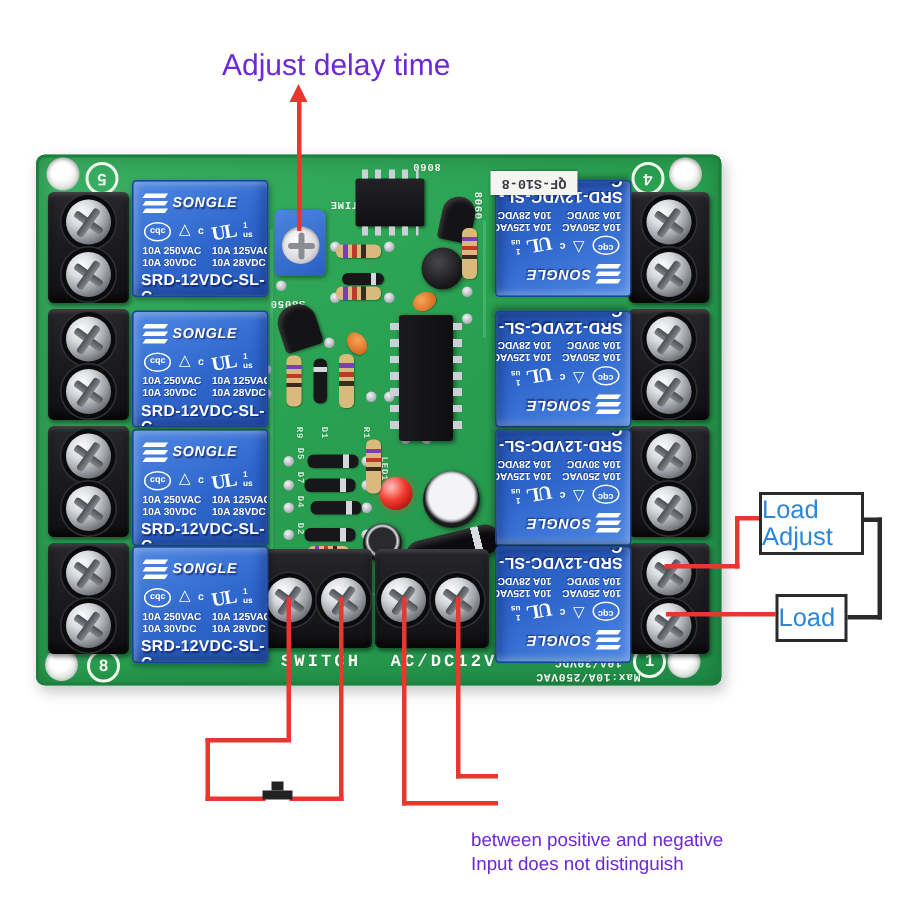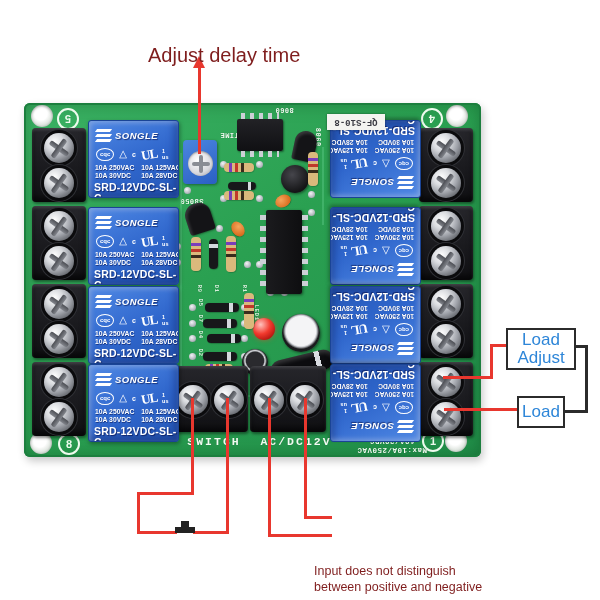--- a/index.html
+++ b/index.html
@@ -85,24 +85,24 @@
             border-radius:10px;box-shadow:inset 0 3px 4px rgba(255,255,255,.18),1px 2px 3px rgba(0,0,0,.5);}
   .ocap{border-radius:50%;background:radial-gradient(circle at 40% 35%,#f5a65b,#d96a1c 75%);box-shadow:.5px .5px 1px rgba(0,0,0,.35);}
   .pad{position:absolute;width:7px;height:7px;border-radius:50%;z-index:1;
        background:radial-gradient(circle at 40% 35%,#f2f4f6,#aeb3ba 65%,#787d84);}
   .trace{position:absolute;background:#55c47f;opacity:.5;z-index:0;}
   
   .wire{position:absolute;background:#e8372e;z-index:20;}
   .wire.blk{background:#2b2b2b;}
   .arrow-up{position:absolute;width:0;height:0;z-index:20;
             border-left:6.5px solid transparent;border-right:6.5px solid transparent;border-bottom:12px solid #e8372e;}
-  .ann{position:absolute;color:#7f1d1d;z-index:21;white-space:nowrap;margin-top:11px;}
+  .ann{position:absolute;color:#6d28d9;z-index:21;white-space:nowrap;}
   .callout{position:absolute;background:#fff;border:2px solid #2b2b2b;color:#2e86d8;z-index:21;
            display:flex;flex-direction:column;justify-content:center;}
-  .callout.center{align-items:center;text-align:center;}
+  .callout.center{align-items:flex-start;text-align:center;}
   .btn-sym{position:absolute;background:#222;z-index:22;}
 </style>
 </head>
 <body>
 
 <div class="stage">
 
   <div class="board" id="board">
 
     <div class="hole" style="left:7px;top:2px"></div>
@@ -445,22 +445,22 @@
   <div class="btn-sym" style="left:181px;top:521px;width:8px;height:6px"></div>
 
   <div class="callout center" style="left:506px;top:328px;width:66px;height:38px;font-size:17px;line-height:18px">
     <div>Load</div>
     <div>Adjust</div>
   </div>
   <div class="callout center" style="left:517px;top:396px;width:44px;height:28px;font-size:17px">
     <div>Load</div>
   </div>
   <div class="ann" style="left:314px;top:552px;font-size:12.5px;line-height:16px">
+    <div>between positive and negative</div>
     <div>Input does not distinguish</div>
-    <div>between positive and negative</div>
   </div>
 
 <div class="wire" style="left: 198px; top: 64px; width: 3px; height: 90px;"></div>
     <div class="wire" style="left: 191px; top: 398px; width: 3px; height: 96px;"></div>
     <div class="wire" style="left: 137px; top: 492px; width: 57px; height: 3px;"></div>
     <div class="wire" style="left: 137px; top: 492px; width: 3px; height: 42px;"></div>
     <div class="wire" style="left: 137px; top: 531px; width: 40px; height: 3px;"></div>
     <div class="wire" style="left: 193px; top: 531px; width: 36px; height: 3px;"></div>
     <div class="wire" style="left: 226px; top: 398px; width: 3px; height: 136px;"></div>
     <div class="wire" style="left: 268px; top: 398px; width: 3px; height: 139px;"></div>

